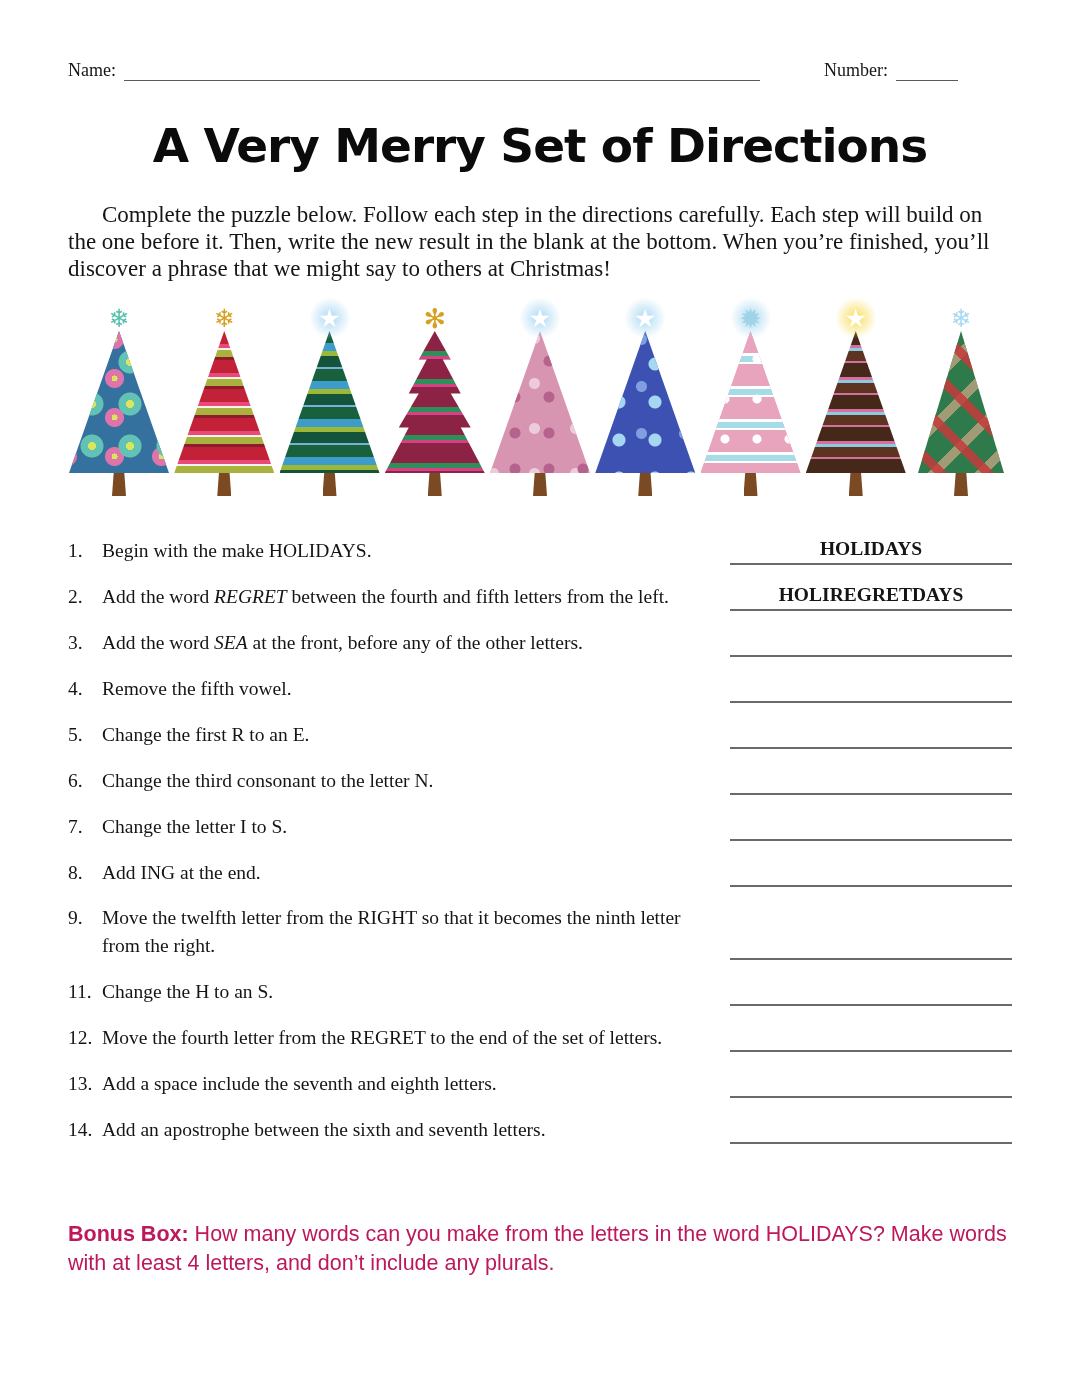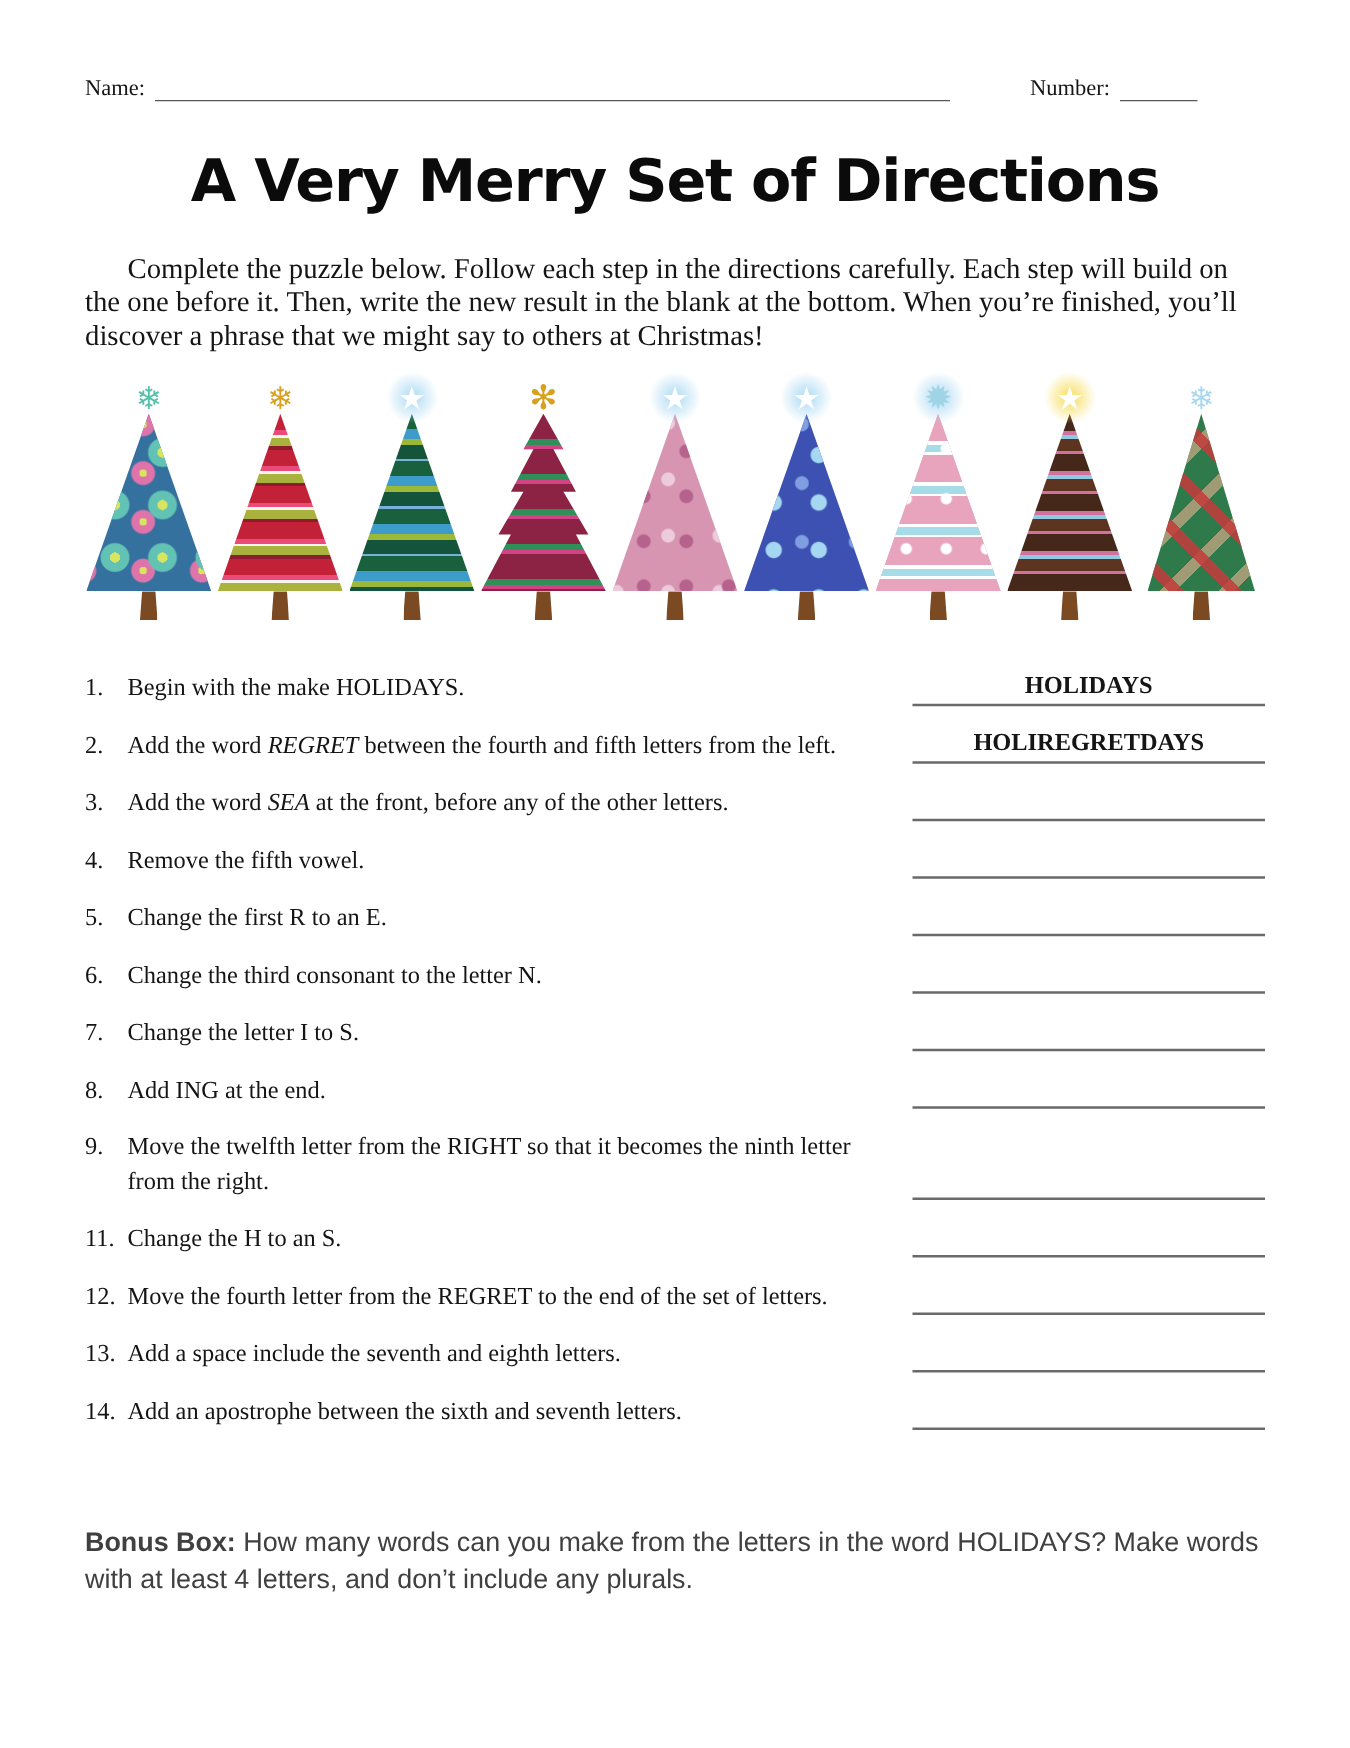--- a/index.html
+++ b/index.html
@@ -108,21 +108,21 @@
   .num { width:34px; flex:none; }
   .txt { flex:1; }
   .txt i { font-style:italic; }
   .answer {
     width:282px; flex:none; margin-left:auto;
     border-bottom:2px solid #6a6a6a; text-align:center;
     font-size:19.5px; line-height:26px; min-height:27px;font-weight:bold;
   }
 
   
-  .bonus { margin-top:76px; font-family:"Liberation Sans", sans-serif; font-size:21.5px; line-height:29px; color:#404040; }
+  .bonus { margin-top:76px; font-family:"Liberation Sans", sans-serif; font-size:21.5px; line-height:29px; color:#be185d; }
   .bonus b { font-weight:bold; }
 </style>
 </head>
 <body>
 
 <div class="page">
 
   <div class="header-row">
     <span>Name:</span>
     <span class="write-line name-line"></span>

